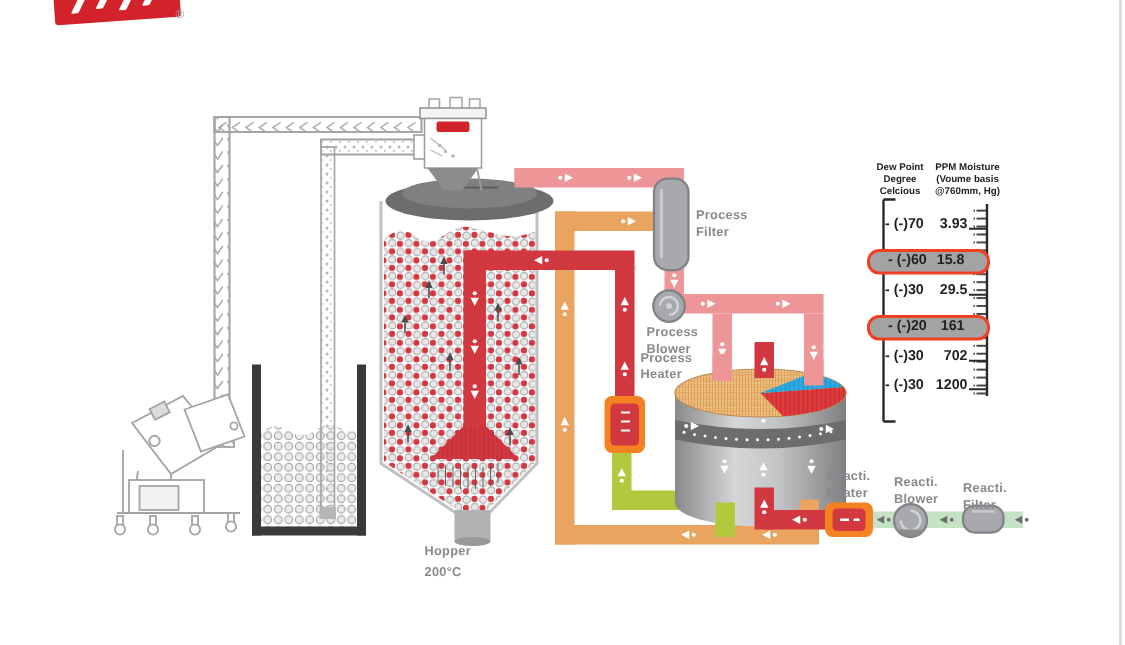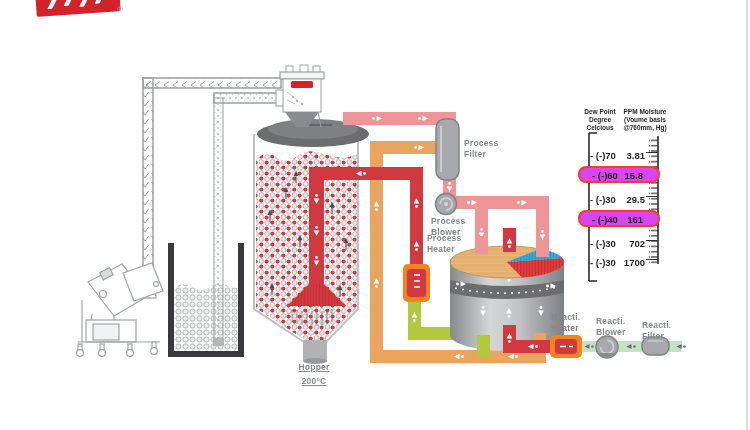--- a/index.html
+++ b/index.html
@@ -1,33 +1,33 @@
 <!DOCTYPE html>
 <html><head>
 <meta charset="utf-8">
 <style>
   html,body{margin:0;padding:0;background:#fff;}
   #stage{position:relative;width:750px;height:430px;background:#fff;overflow:hidden;
          font-family:"Liberation Sans", sans-serif;}
   #diagram-svg{position:absolute;left:0;top:0;}
   .lbl{position:absolute;color:#87898c;font-size:8.5px;line-height:1.3;letter-spacing:.2px;
        white-space:pre-line;font-weight:bold;}
-  .lbl.center{text-align:center;text-decoration:underline;}
+  .lbl.center{}
   
   #logo{position:absolute;left:36px;top:-9px;width:84px;height:23px;background:#d2232a;
         transform:rotate(-4deg);border-radius:2px;}
   #logo .s{position:absolute;background:#fff;width:5px;height:11px;top:5px;transform:skewX(-30deg);border-radius:1px;}
   #logo-r{position:absolute;left:117px;top:5px;color:#a7a9ac;font-size:8px;}
   
   .th{position:absolute;color:#231f20;font-size:6.5px;font-weight:bold;text-align:center;
       line-height:1.25;white-space:pre-line;}
-  .trow{position:absolute;left:580px;width:78px;height:17px;display:flex;align-items:flex-end;
+  .trow{position:absolute;left:580px;width:78px;height:17px;display:flex;align-items:flex-start;
         justify-content:space-between;box-sizing:border-box;padding:0 13px 0 10px;
         color:#231f20;font-size:9.5px;font-weight:bold;}
-  .trow.hl{background:#d946ef;border:2px solid #ef4023;border-radius:8px;left:578px;width:82px;padding:0 15px 0 12px;}
+  .trow.hl{background:#a3a3a3;border:2px solid #ef4023;border-radius:8px;left:578px;width:82px;padding:0 15px 0 12px;}
   #right-divider{position:absolute;left:746px;top:0;width:2px;height:430px;background:#dcdcdc;}
 </style>
 </head>
 <body>
 
 <div id="stage">
 
   <svg id="diagram-svg" width="750" height="430" viewBox="0 0 750 430">
     <defs>
       <pattern id="pg" width="7" height="7" patternUnits="userSpaceOnUse">
@@ -352,38 +352,38 @@
   <div>
     <div class="th" style="left:580px;top:108px;width:40px">Dew Point
 Degree
 Celcious</div>
     <div class="th" style="left:620px;top:108px;width:50px">PPM Moisture
 (Voume basis
 @760mm, Hg)</div>
 
     <div class="trow" style="top:144px">
       <span>- (-)70</span>
-        <span>3.81</span>
+        <span>3.93</span>
     </div>
     <div class="trow hl" style="top:166px">
       <span>- (-)60</span>
         <span>15.8</span>
     </div>
     <div class="trow" style="top:188px">
       <span>- (-)30</span>
         <span>29.5</span>
     </div>
     <div class="trow hl" style="top:210px">
-      <span>- (-)40</span>
+      <span>- (-)20</span>
         <span>161</span>
     </div>
     <div class="trow" style="top:232px">
       <span>- (-)30</span>
         <span>702</span>
     </div>
     <div class="trow" style="top:251px">
       <span>- (-)30</span>
-        <span>1700</span>
+        <span>1200</span>
     </div>
   </div>
 
   <div id="right-divider"></div>
 </div>
 
 </body></html>

